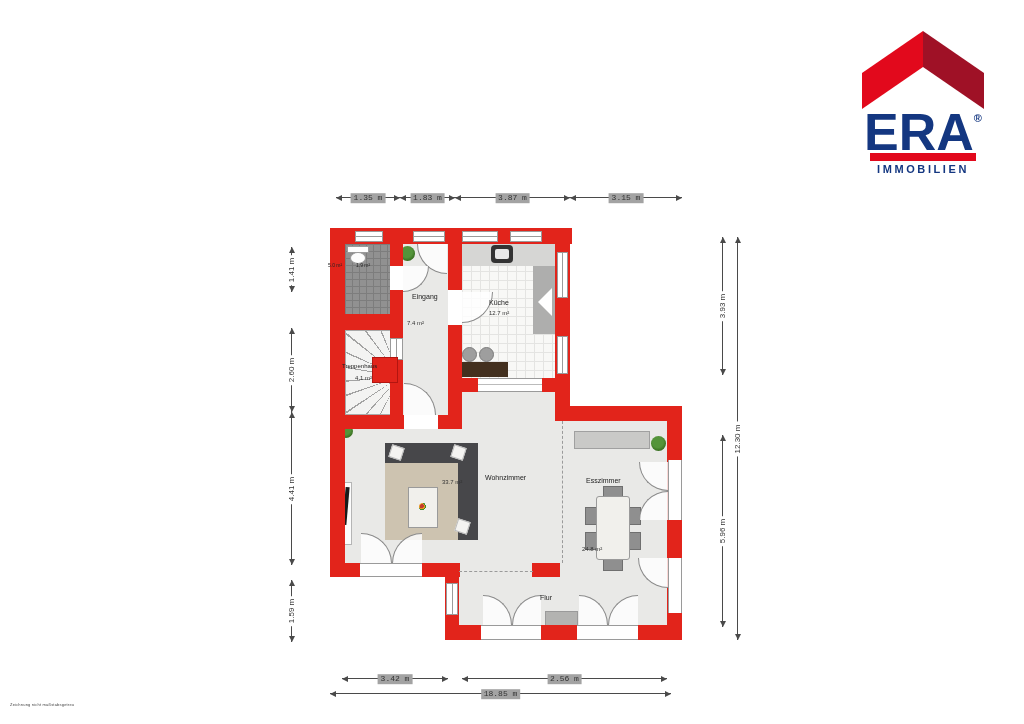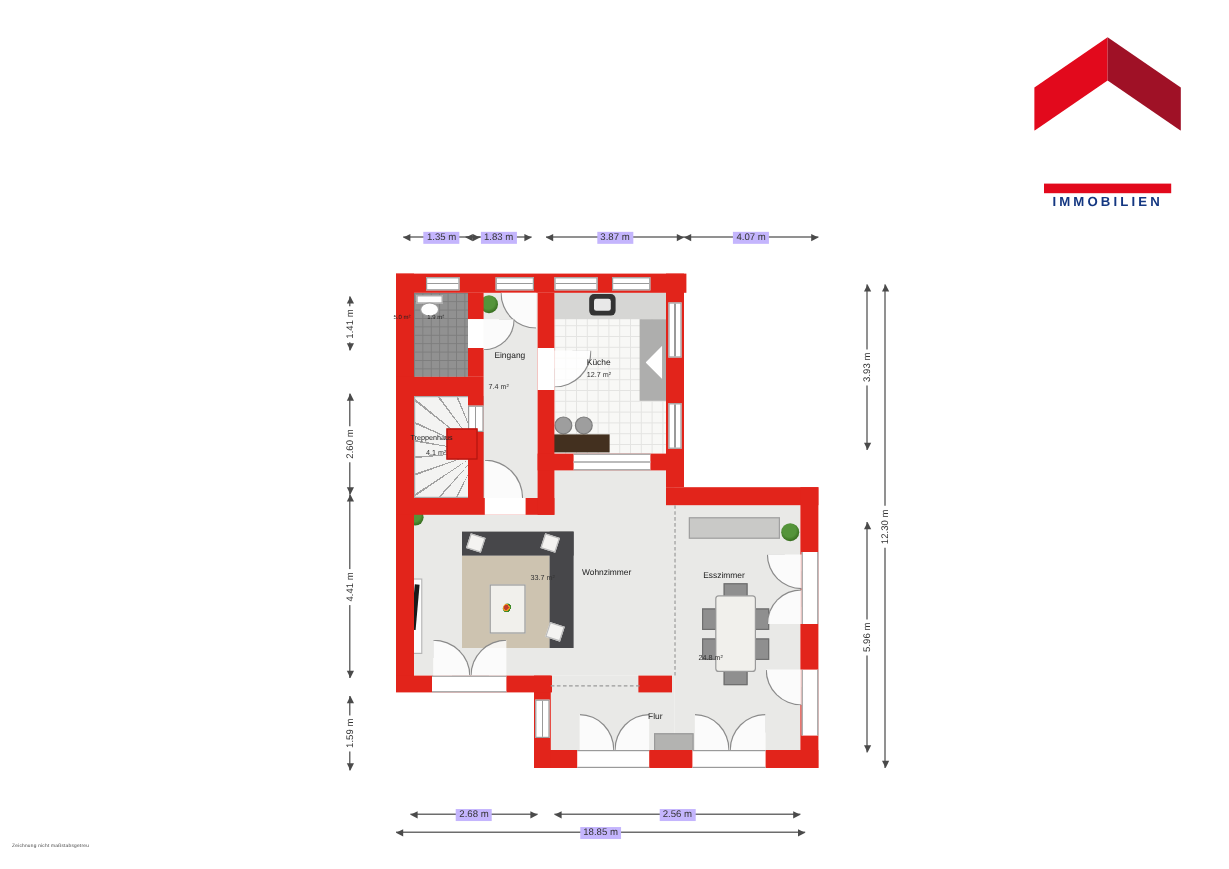--- a/index.html
+++ b/index.html
@@ -52,22 +52,22 @@
   .dim-h{position:absolute;height:0;border-top:1px solid #4a4a4a;}
   .dim-h::before{content:"";position:absolute;left:0;top:-3.5px;width:0;height:0;
     border-top:3px solid transparent;border-bottom:3px solid transparent;border-right:6px solid #4a4a4a;}
   .dim-h::after{content:"";position:absolute;right:0;top:-3.5px;width:0;height:0;
     border-top:3px solid transparent;border-bottom:3px solid transparent;border-left:6px solid #4a4a4a;}
   .dim-v{position:absolute;width:0;border-left:1px solid #4a4a4a;}
   .dim-v::before{content:"";position:absolute;top:0;left:-3.5px;width:0;height:0;
     border-left:3px solid transparent;border-right:3px solid transparent;border-bottom:6px solid #4a4a4a;}
   .dim-v::after{content:"";position:absolute;bottom:0;left:-3.5px;width:0;height:0;
     border-left:3px solid transparent;border-right:3px solid transparent;border-top:6px solid #4a4a4a;}
-  .dim-h .lbl{position:absolute;left:50%;top:0;transform:translate(-50%,-50%);background:#c4b5fd;
-    padding:0 3px;font-size:8px;color:#333;white-space:nowrap;line-height:1.2;}
+  .dim-h .lbl{position:absolute;left:50%;top:0;transform:translate(-50%,-50%);background:#a3a3a3;
+    padding:0 3px;font-size:8px;color:#333;white-space:nowrap;line-height:1.2;font-family:Liberation Mono, monospace;}
   .dim-v .lbl{position:absolute;top:50%;left:0;transform:translate(-50%,-50%) rotate(-90deg);background:#fff;
     padding:0 3px;font-size:8px;color:#333;white-space:nowrap;line-height:1.2;}
 
   
   .era-word{position:absolute;left:862px;top:106px;width:122px;text-align:center;
     font-size:52px;font-weight:bold;color:#143781;line-height:1;letter-spacing:0px;}
   .era-reg{font-size:11px;vertical-align:28px;letter-spacing:0;}
   .era-bar{position:absolute;left:870px;top:153px;width:106px;height:8px;background:#e2091c;}
   .era-sub{position:absolute;left:862px;top:164px;width:122px;text-align:center;
     font-size:11px;font-weight:bold;color:#143781;letter-spacing:2.6px;line-height:1;}
@@ -191,28 +191,28 @@
   <div class="abs room-area" style="left:355px;top:375px;">4.1 m²</div>
   <div class="abs room-name" style="left:485px;top:474px;">Wohnzimmer</div>
   <div class="abs room-area" style="left:442px;top:479px;">33.7 m²</div>
   <div class="abs room-name" style="left:586px;top:477px;">Esszimmer</div>
   <div class="abs room-area" style="left:582px;top:546px;">24.8 m²</div>
   <div class="abs room-name" style="left:540px;top:594px;">Flur</div>
 
   <div class="dim-h" style="left:336px;top:197px;width:64px;">
       <span class="lbl">1.35 m</span>
     </div>
-  <div class="dim-h" style="left:388px;top:197px;width:55px;text-align:center;">
+  <div class="dim-h" style="left:400px;top:197px;width:55px;text-align:center;">
       <span class="lbl">1.83 m</span>
     </div>
   <div class="dim-h" style="left:455px;top:197px;width:115px;">
       <span class="lbl">3.87 m</span>
     </div>
   <div class="dim-h" style="left:570px;top:197px;width:112px;">
-      <span class="lbl">4.07 m</span>
+      <span class="lbl">3.15 m</span>
     </div>
 
   <div class="dim-v" style="left:291px;top:247px;height:45px;">
       <span class="lbl">1.41 m</span>
     </div>
   <div class="dim-v" style="left:291px;top:328px;height:84px;">
       <span class="lbl">2.60 m</span>
     </div>
   <div class="dim-v" style="left:291px;top:412px;height:153px;">
       <span class="lbl">4.41 m</span>
@@ -225,33 +225,34 @@
       <span class="lbl">3.93 m</span>
     </div>
   <div class="dim-v" style="left:722px;top:435px;height:192px;">
       <span class="lbl">5.96 m</span>
     </div>
   <div class="dim-v" style="left:737px;top:237px;height:403px;">
       <span class="lbl">12.30 m</span>
     </div>
 
   <div class="dim-h" style="left:342px;top:678px;width:106px;">
-      <span class="lbl">2.68 m</span>
+      <span class="lbl">3.42 m</span>
     </div>
   <div class="dim-h" style="left:462px;top:678px;width:205px;">
       <span class="lbl">2.56 m</span>
     </div>
   <div class="dim-h" style="left:330px;top:693px;width:341px;">
       <span class="lbl">18.85 m</span>
     </div>
 
   <div class="abs" style="left:860px;top:27px;width:128px;height:82px;">
     <svg width="128" height="82" viewBox="0 0 128 82">
       <polygon points="2,46 63,4 63,40 2,82" fill="#e2091c"></polygon>
       <polygon points="63,4 124,46 124,82 63,40" fill="#9f1126"></polygon>
     </svg>
   </div>
+  <div class="era-word"><span>ERA</span><span class="era-reg">®</span></div>
   <div class="era-bar"></div>
   <div class="era-sub">IMMOBILIEN</div>
 
   <div class="footnote">Zeichnung nicht maßstabsgetreu</div>
 
 </div>
 
 </body></html>

